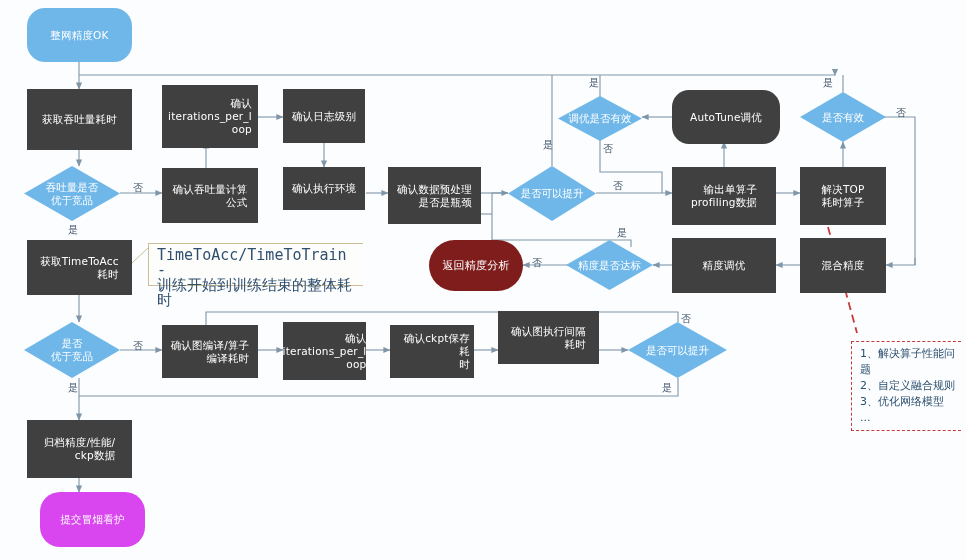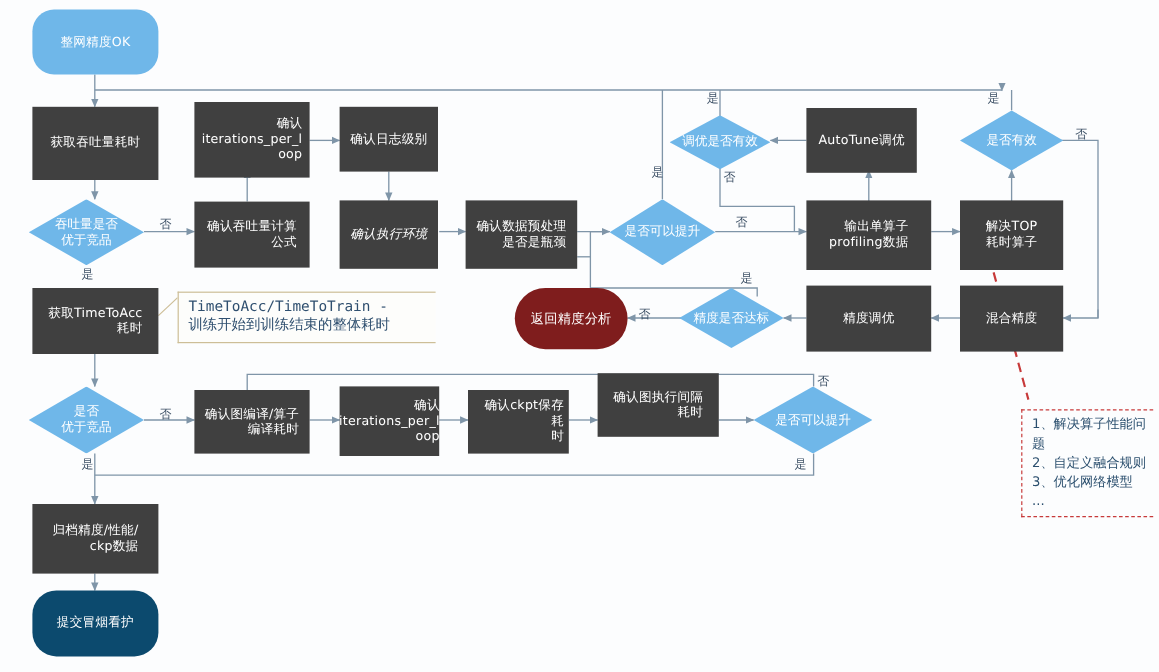--- a/index.html
+++ b/index.html
@@ -42,22 +42,23 @@
     z-index: 3;
   }
   .n-proc {
     background: #404040;
   }
   .n-term {
     background: #6FB7E9;
     border-radius: 18px;
   }
   .n-term-green {
-    background: #0c4a6e;
+    background: #d946ef;
     border-radius: 20px;
+    margin-left: 13px;
   }
   .n-term-red {
     background: #7f1d1d;
     border-radius: 26px;
     font-size: 11px;
   }
   .n-dec-wrap {
     position: absolute;
     z-index: 3;
   }
@@ -92,21 +93,21 @@
     background: transparent;
   }
   .note-box {
     position: absolute;
     box-sizing: border-box;
     border: 1px solid #CDBE97;
     border-right: none;
     background: #fdfdfb;
     color: #2f4f6f;
     font-family: "DejaVu Sans Mono", "Liberation Mono", monospace;
-    font-size: 12px;
+    font-size: 15px;
     line-height: 15px;
     padding: 4px 6px 4px 8px;
     white-space: pre-line;
     z-index: 4;
   }
   .dash-box {
     position: absolute;
     box-sizing: border-box;
     border: 1.5px dashed #C73A3A;
     border-right: none;
@@ -240,36 +241,36 @@
 
   <div class="node n-proc" style="left:162px; top:85px; width:96px; height:63px;">确认
 iterations_per_l
 oop</div>
 
   <div class="node n-proc" style="left:283px; top:89px; width:82px; height:54px;">确认日志级别</div>
 
   <div class="node n-proc" style="left:162px; top:168px; width:96px; height:55px;">确认吞吐量计算
 公式</div>
 
-  <div class="node n-proc" style="left:283px; top:167px; width:82px; height:57px;font-style:italic;">确认执行环境</div>
+  <div class="node n-proc" style="left:283px; top:167px; width:82px; height:43px;">确认执行环境</div>
 
   <div class="node n-proc" style="left:388px; top:167px; width:93px; height:57px;">确认数据预处理
 是否是瓶颈</div>
 
   <div class="n-dec-wrap" style="left:508px; top:166px; width:88px; height:55px;">
     <div class="dia"></div>
     <div class="dia-label">是否可以提升</div>
   </div>
 
   <div class="n-dec-wrap" style="left:558px; top:96px; width:84px; height:45px;">
     <div class="dia"></div>
     <div class="dia-label">调优是否有效</div>
   </div>
 
-  <div class="node n-proc" style="left:672px; top:90px; width:92px; height:54px;">AutoTune调优</div>
+  <div class="node n-proc" style="left:672px; top:90px; width:108px; height:54px;border-radius:17px;">AutoTune调优</div>
 
   <div class="n-dec-wrap" style="left:800px; top:92px; width:86px; height:50px;">
     <div class="dia"></div>
     <div class="dia-label">是否有效</div>
   </div>
 
   <div class="node n-proc" style="left:672px; top:167px; width:104px; height:58px;">输出单算子
 profiling数据</div>
 
   <div class="node n-proc" style="left:800px; top:167px; width:86px; height:58px;">解决TOP

